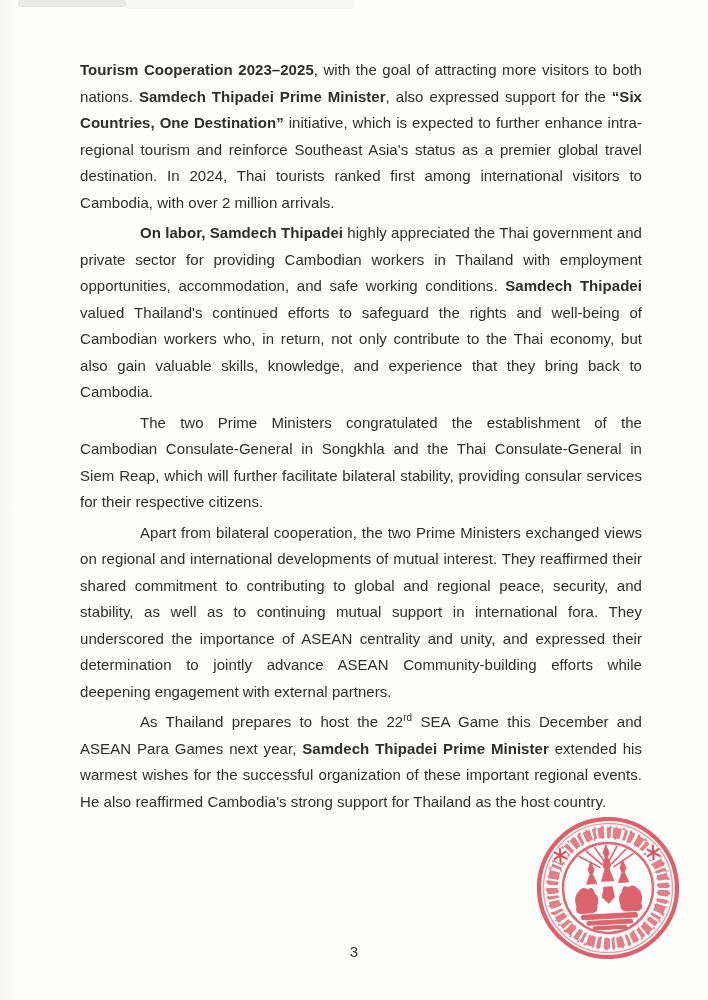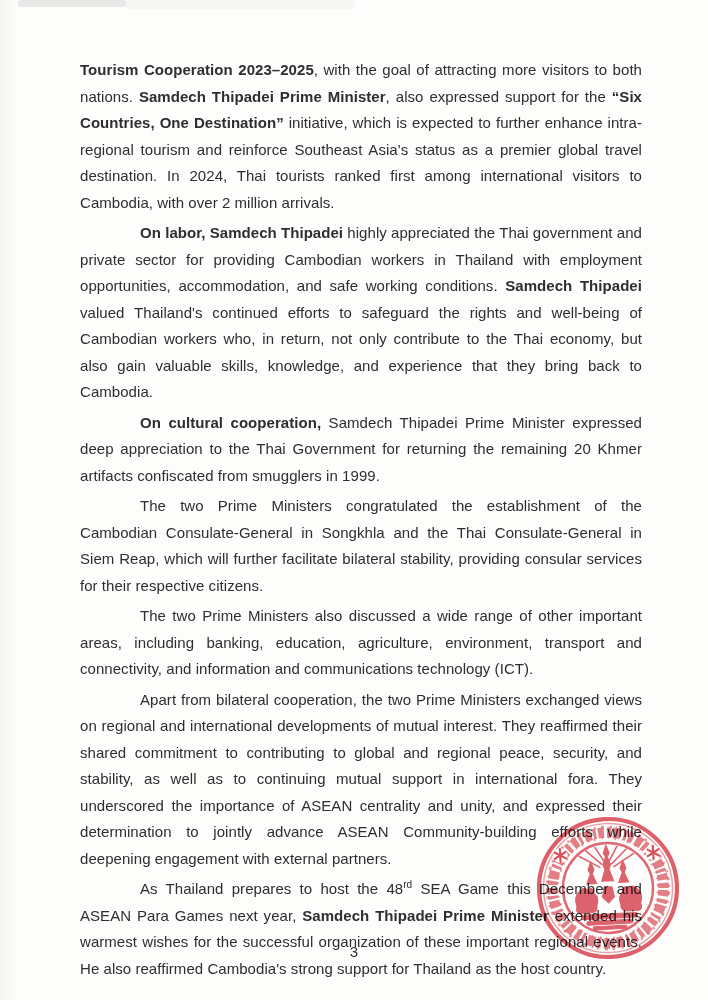--- a/index.html
+++ b/index.html
@@ -46,29 +46,27 @@
 <div class="scan-edge-left"></div>
 <div class="scan-smudge-a"></div>
 <div class="scan-smudge-b"></div>
 
 <div class="content">
 
   <p><span class="b">Tourism Cooperation 2023–2025</span><span>, with the goal of attracting more visitors to both nations. </span><span class="b">Samdech Thipadei Prime Minister</span><span>, also expressed support for the </span><span class="b">“Six Countries, One Destination”</span><span> initiative, which is expected to further enhance intra-regional tourism and reinforce Southeast Asia's status as a premier global travel destination. In 2024, Thai tourists ranked first among international visitors to Cambodia, with over 2 million arrivals.</span></p>
 
   <p class="indent"><span class="b">On labor, Samdech Thipadei</span><span> highly appreciated the Thai government and private sector for providing Cambodian workers in Thailand with employment opportunities, accommodation, and safe working conditions. </span><span class="b">Samdech Thipadei</span><span> valued Thailand's continued efforts to safeguard the rights and well-being of Cambodian workers who, in return, not only contribute to the Thai economy, but also gain valuable skills, knowledge, and experience that they bring back to Cambodia.</span></p>
 
-  <p class="indent"><span class="b">On cultural cooperation,</span><span> Samdech Thipadei Prime Minister expressed deep appreciation to the Thai Government for returning the remaining 20 Khmer artifacts confiscated from smugglers in 1999.</span></p>
 
   <p class="indent"><span>The two Prime Ministers congratulated the establishment of the Cambodian Consulate-General in Songkhla and the Thai Consulate-General in Siem Reap, which will further facilitate bilateral stability, providing consular services for their respective citizens.</span></p>
 
-  <p class="indent"><span>The two Prime Ministers also discussed a wide range of other important areas, including banking, education, agriculture, environment, transport and connectivity, and information and communications technology (ICT).</span></p>
 
   <p class="indent"><span>Apart from bilateral cooperation, the two Prime Ministers exchanged views on regional and international developments of mutual interest. They reaffirmed their shared commitment to contributing to global and regional peace, security, and stability, as well as to continuing mutual support in international fora. They underscored the importance of ASEAN centrality and unity, and expressed their determination to jointly advance ASEAN Community-building efforts while deepening engagement with external partners.</span></p>
 
-  <p class="indent"><span>As Thailand prepares to host the 48</span><sup>rd</sup><span> SEA Game this December and ASEAN Para Games next year, </span><span class="b">Samdech Thipadei Prime Minister</span><span> extended his warmest wishes for the successful organization of these important regional events. He also reaffirmed Cambodia's strong support for Thailand as the host country.</span></p>
+  <p class="indent"><span>As Thailand prepares to host the 22</span><sup>rd</sup><span> SEA Game this December and ASEAN Para Games next year, </span><span class="b">Samdech Thipadei Prime Minister</span><span> extended his warmest wishes for the successful organization of these important regional events. He also reaffirmed Cambodia's strong support for Thailand as the host country.</span></p>
 
 </div>
 
 <svg class="stamp" viewBox="0 0 154 154" xmlns="http://www.w3.org/2000/svg">
   <g stroke="#d8414e" fill="none">
 
     <circle cx="77" cy="77" r="69" stroke-width="4.2" opacity="0.9"></circle>
     <circle cx="77" cy="77" r="64.5" stroke-width="1.4" opacity="0.55"></circle>
 
     <circle cx="77" cy="77" r="45" stroke-width="2.4" opacity="0.85"></circle>

